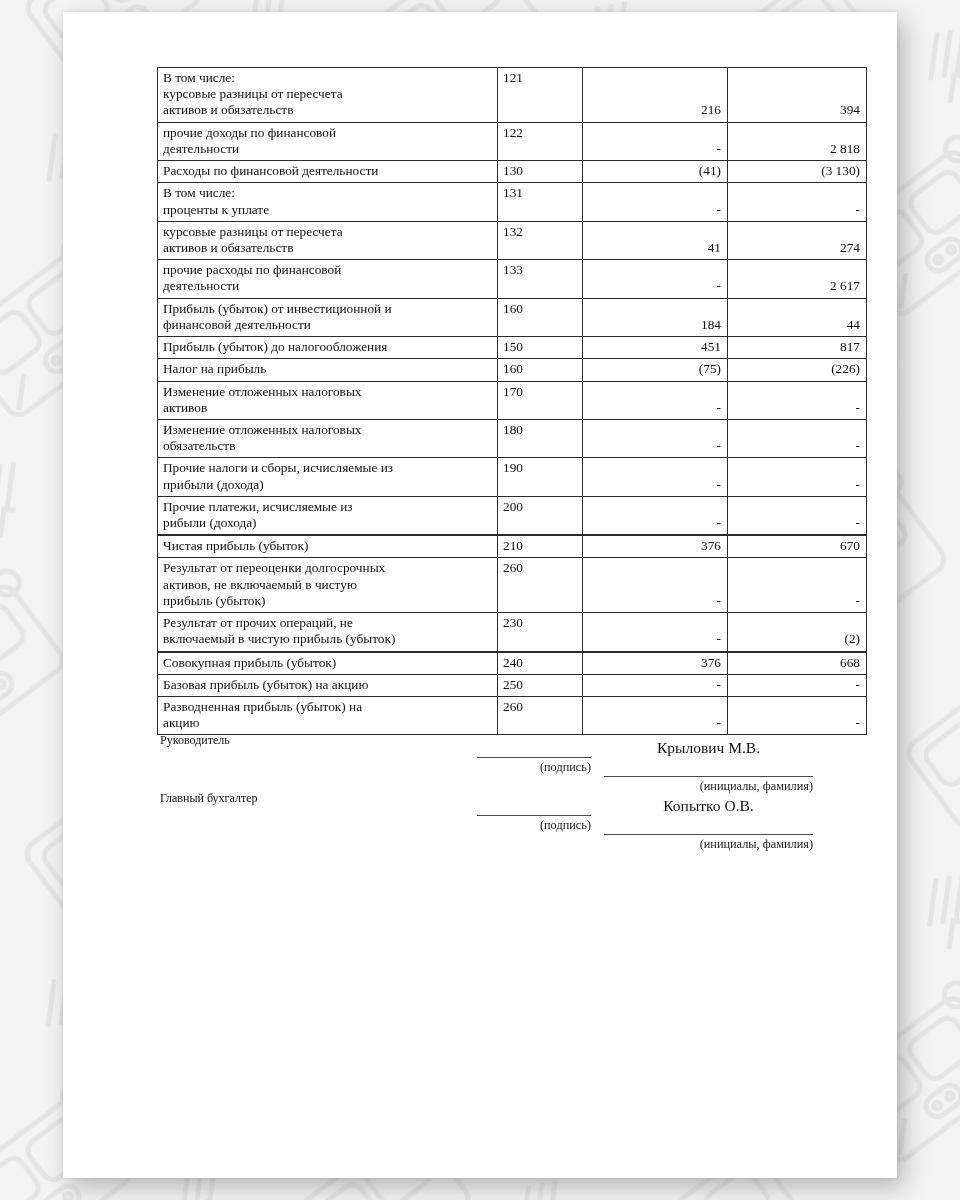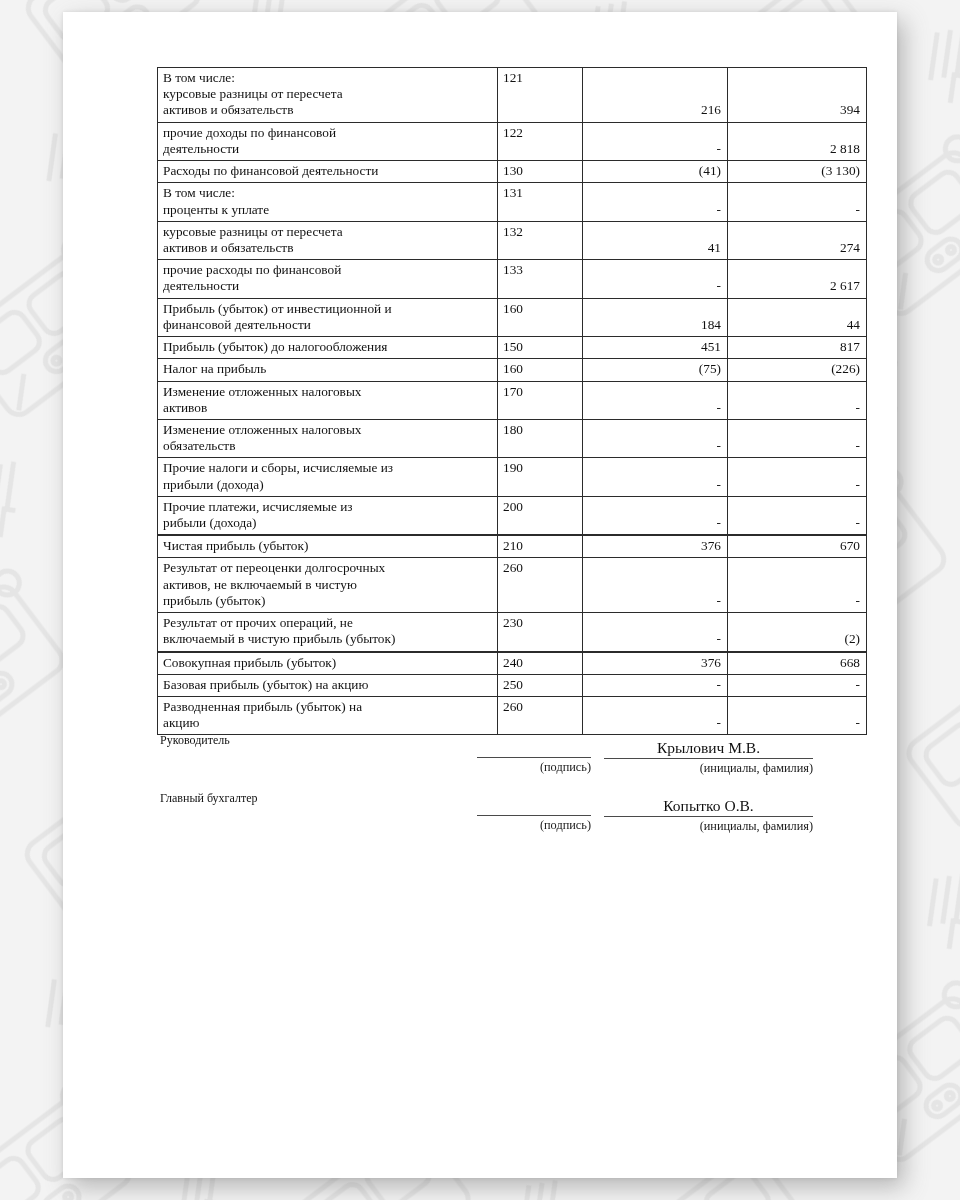--- a/index.html
+++ b/index.html
@@ -82,21 +82,21 @@
     height: 33px;
     border-bottom: 1.6px solid #4a4a4a;
   }
   .sig-name {
     height: 33px;
     border-bottom: 1.6px solid #4a4a4a;
     display: flex;
     align-items: flex-end;
     justify-content: center;
     font-size: 15.5px;
-    padding-bottom: 1px;
+    padding-bottom: 19px;
   }
   .sig-caption {
     text-align: right;
     font-size: 12.3px;
     padding-top: 2px;
     color: #1a1a1a;
   }
 </style>
 </head>
 <body>

